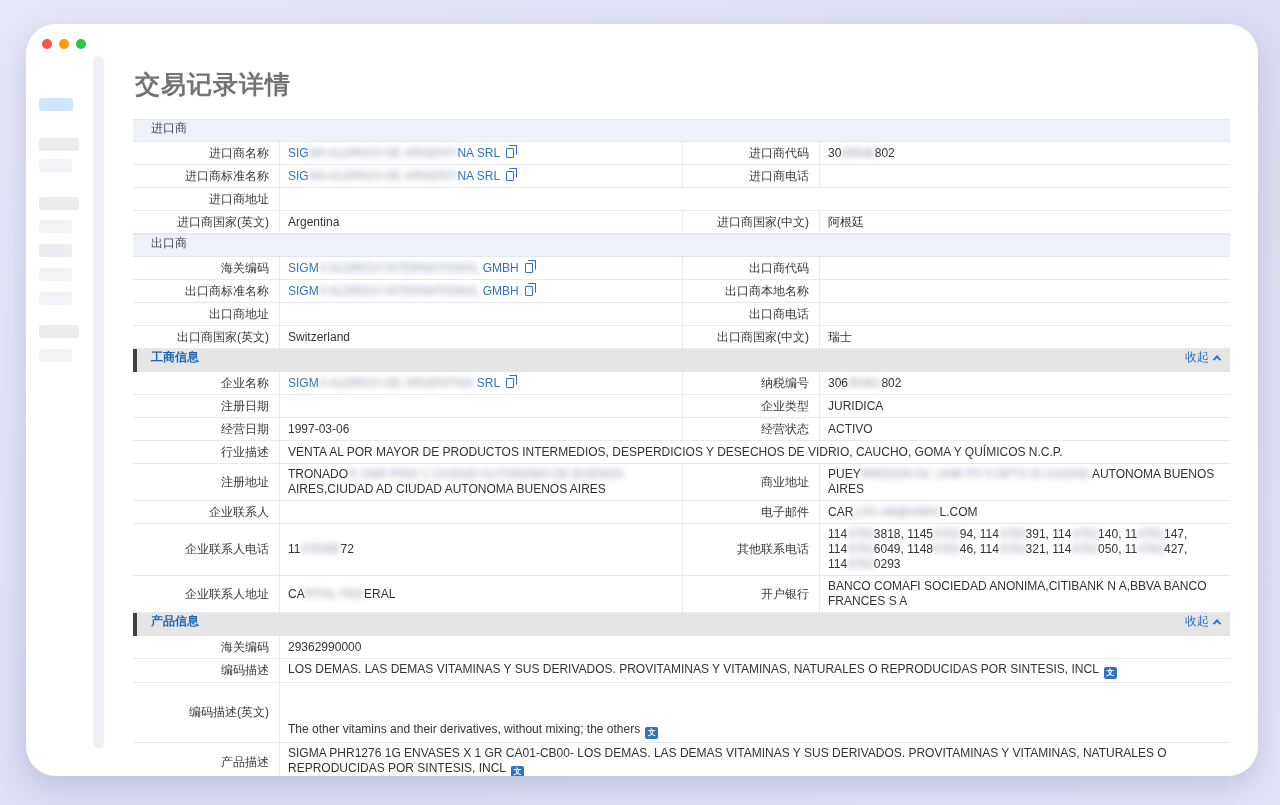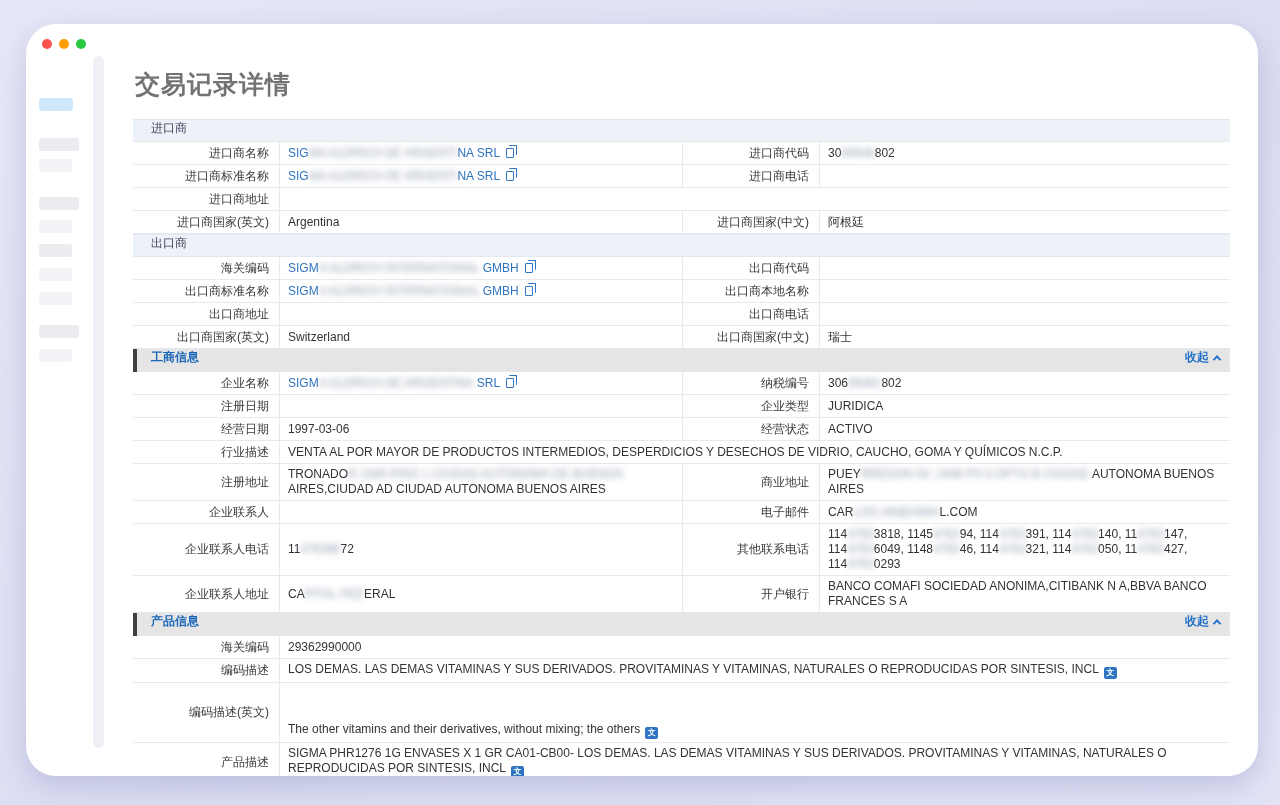--- a/index.html
+++ b/index.html
@@ -26,21 +26,21 @@
   
   .content { position:absolute; left:107px; top:0; width:1097px; }
   h1 { font-size:25px; font-weight:700; color:#737373; margin:44px 0 18px 2px; letter-spacing:1px; }
 
   .dtable { width:100%; font-size:12px; }
   .sec-head { height:23px; display:flex; align-items:flex-start; font-size:12px; }
   .sec-head.plain { background:#edf1f8; color:#42465c; padding:0 12px 0 18px;
     border-top:1px solid #e3e7ef; border-bottom:1px solid #e3e7ef; }
   .sec-head.highlight { background:#e5e5e5; color:#1a66b8; font-weight:700;
     padding:0 10px 0 14px; border-left:4px solid #404040; }
-  .collapse-btn { margin-left:auto; font-weight:700; color:#2472c8; display:flex;
+  .collapse-btn { margin-left:auto; font-weight:400; color:#2472c8; display:flex;
     align-items:center; cursor:pointer; font-size:12px;padding-left:32px; }
   .chev { display:inline-block; width:6px; height:6px; border-left:2px solid #2472c8;
     border-top:2px solid #2472c8; transform:rotate(45deg) translate(1px,1px); margin-left:5px; }
 
   .t-row { display:grid; grid-template-columns:147px 403px 137px 1fr;
     border-bottom:1px solid #e7e9ee; min-height:23px; }
   .cell { padding:3px 8px; display:flex; align-items:center; line-height:15px; }
   .cell.lbl { justify-content:flex-end; text-align:right; font-weight:400; color:#3a3a3a;
     border-right:1px solid #e7e9ee; padding-right:10px; }
   .cell.val { color:#333; }

